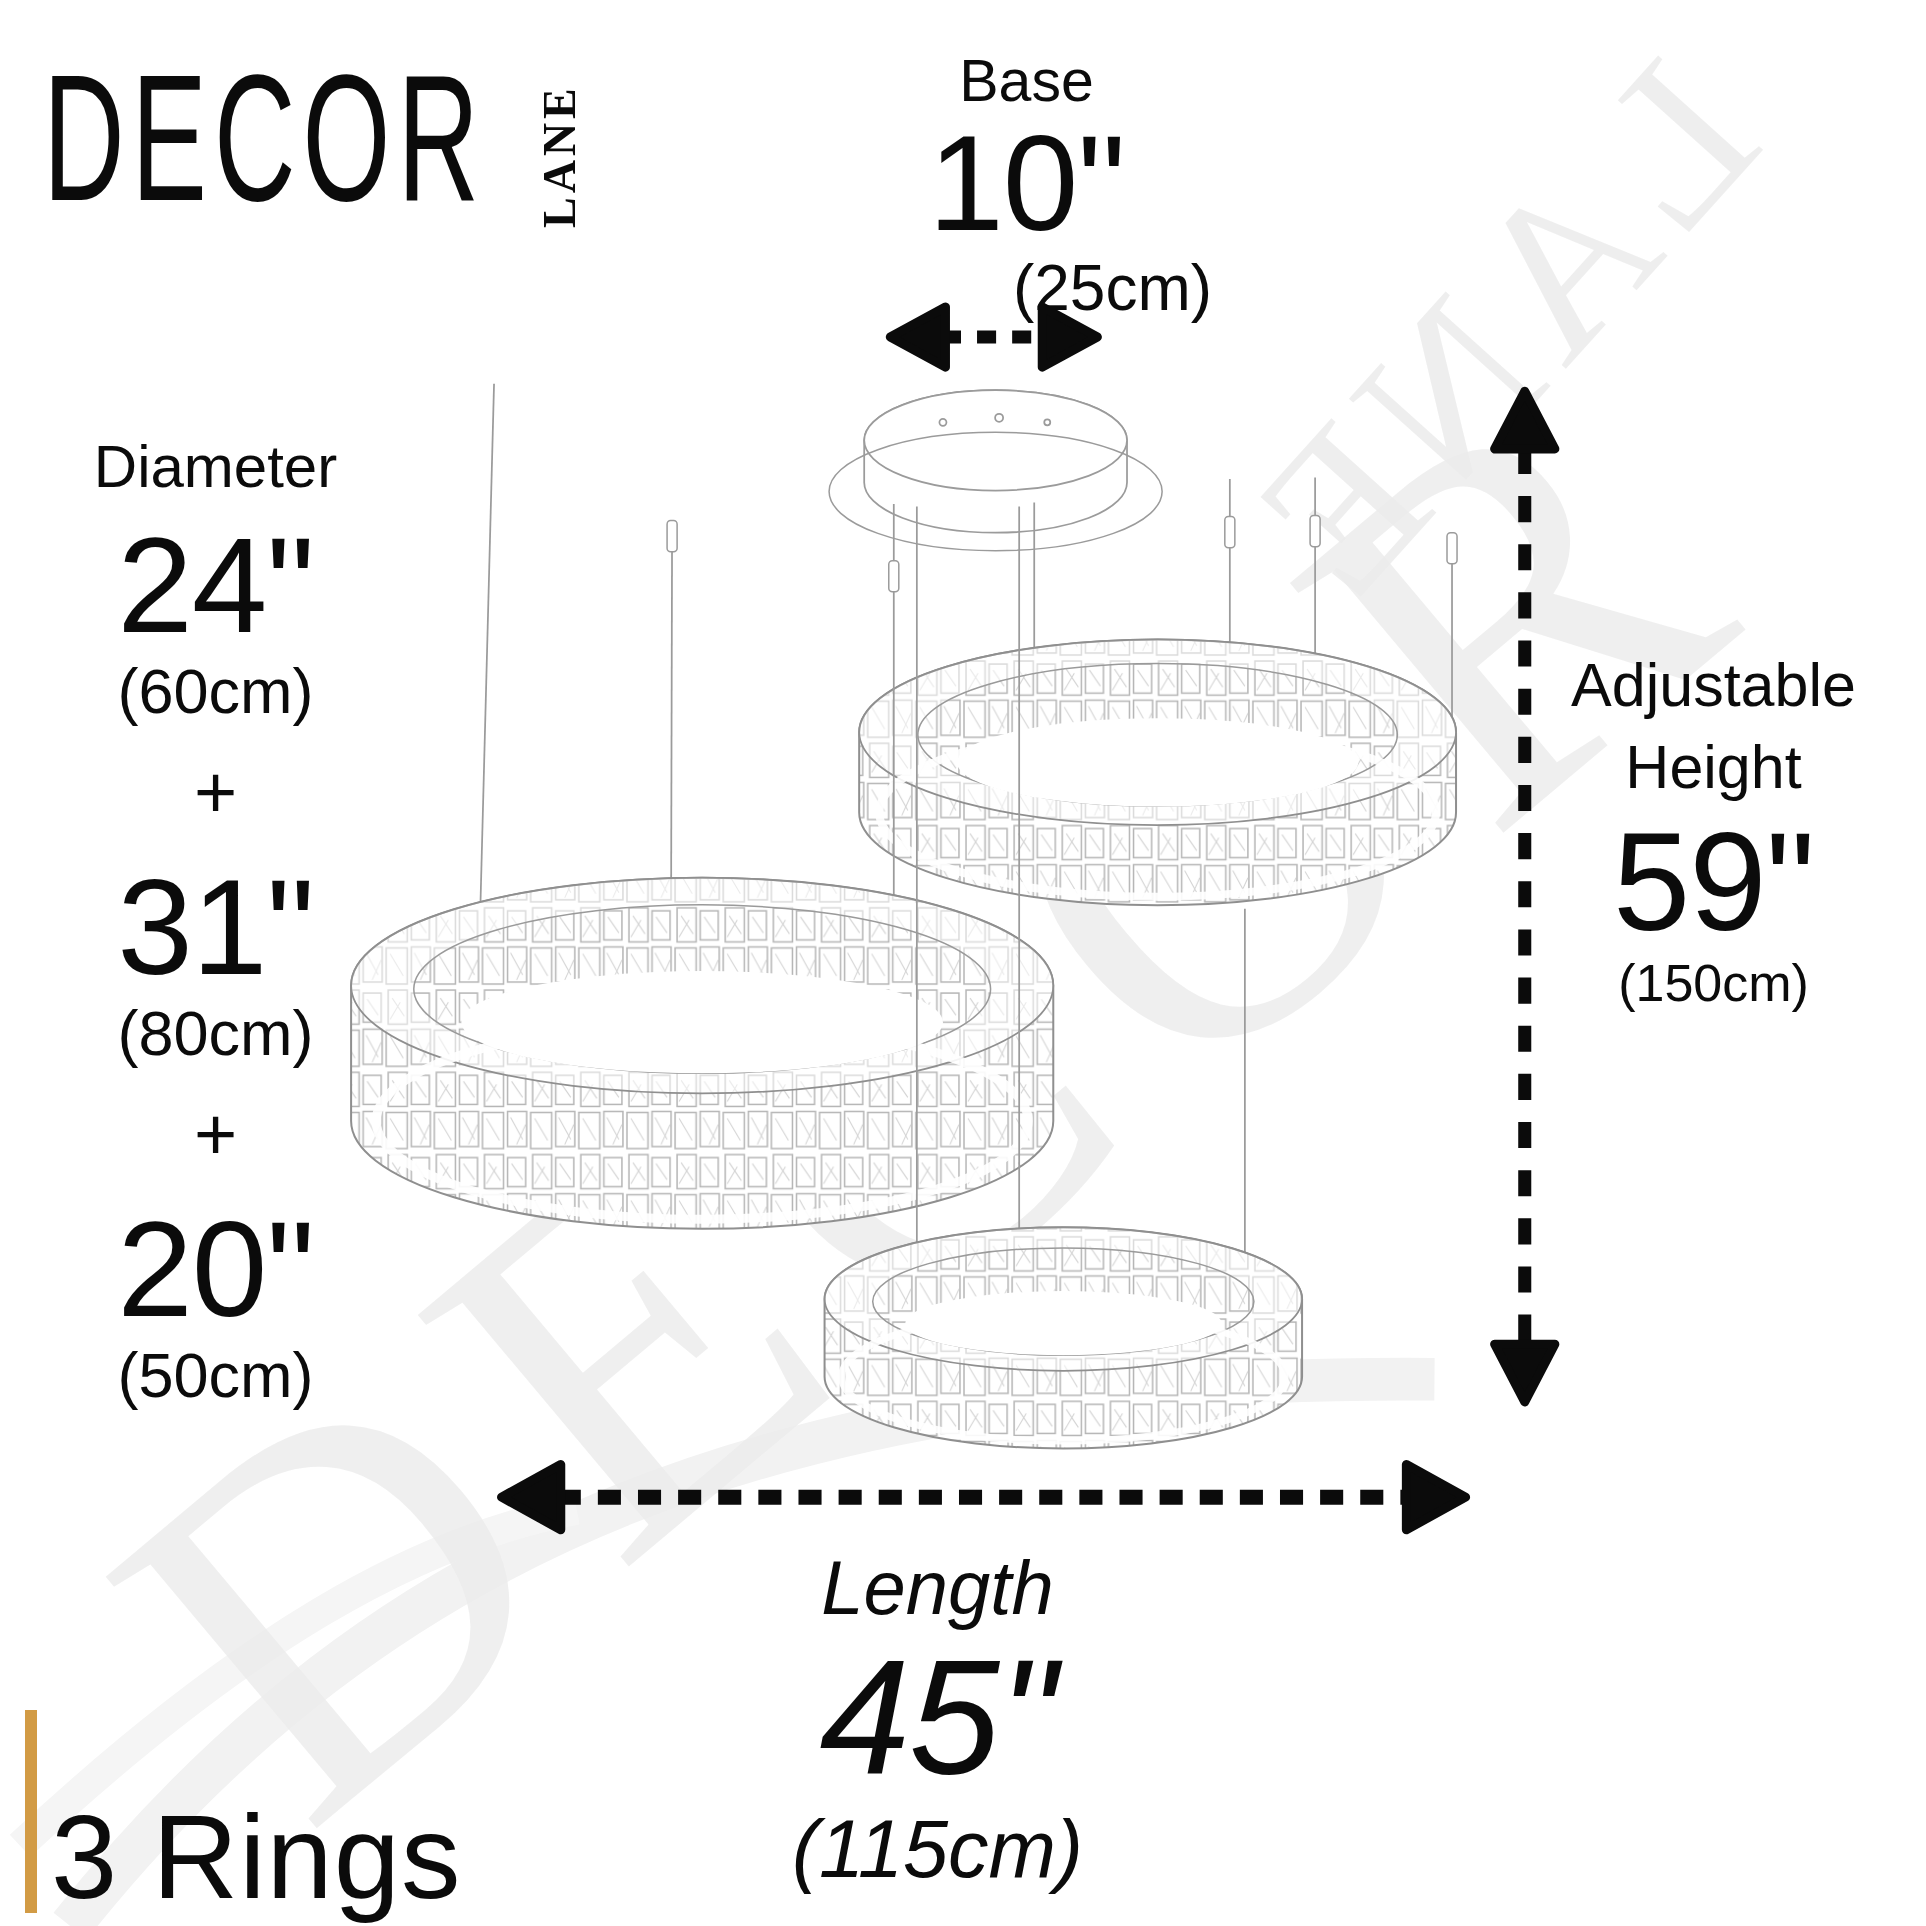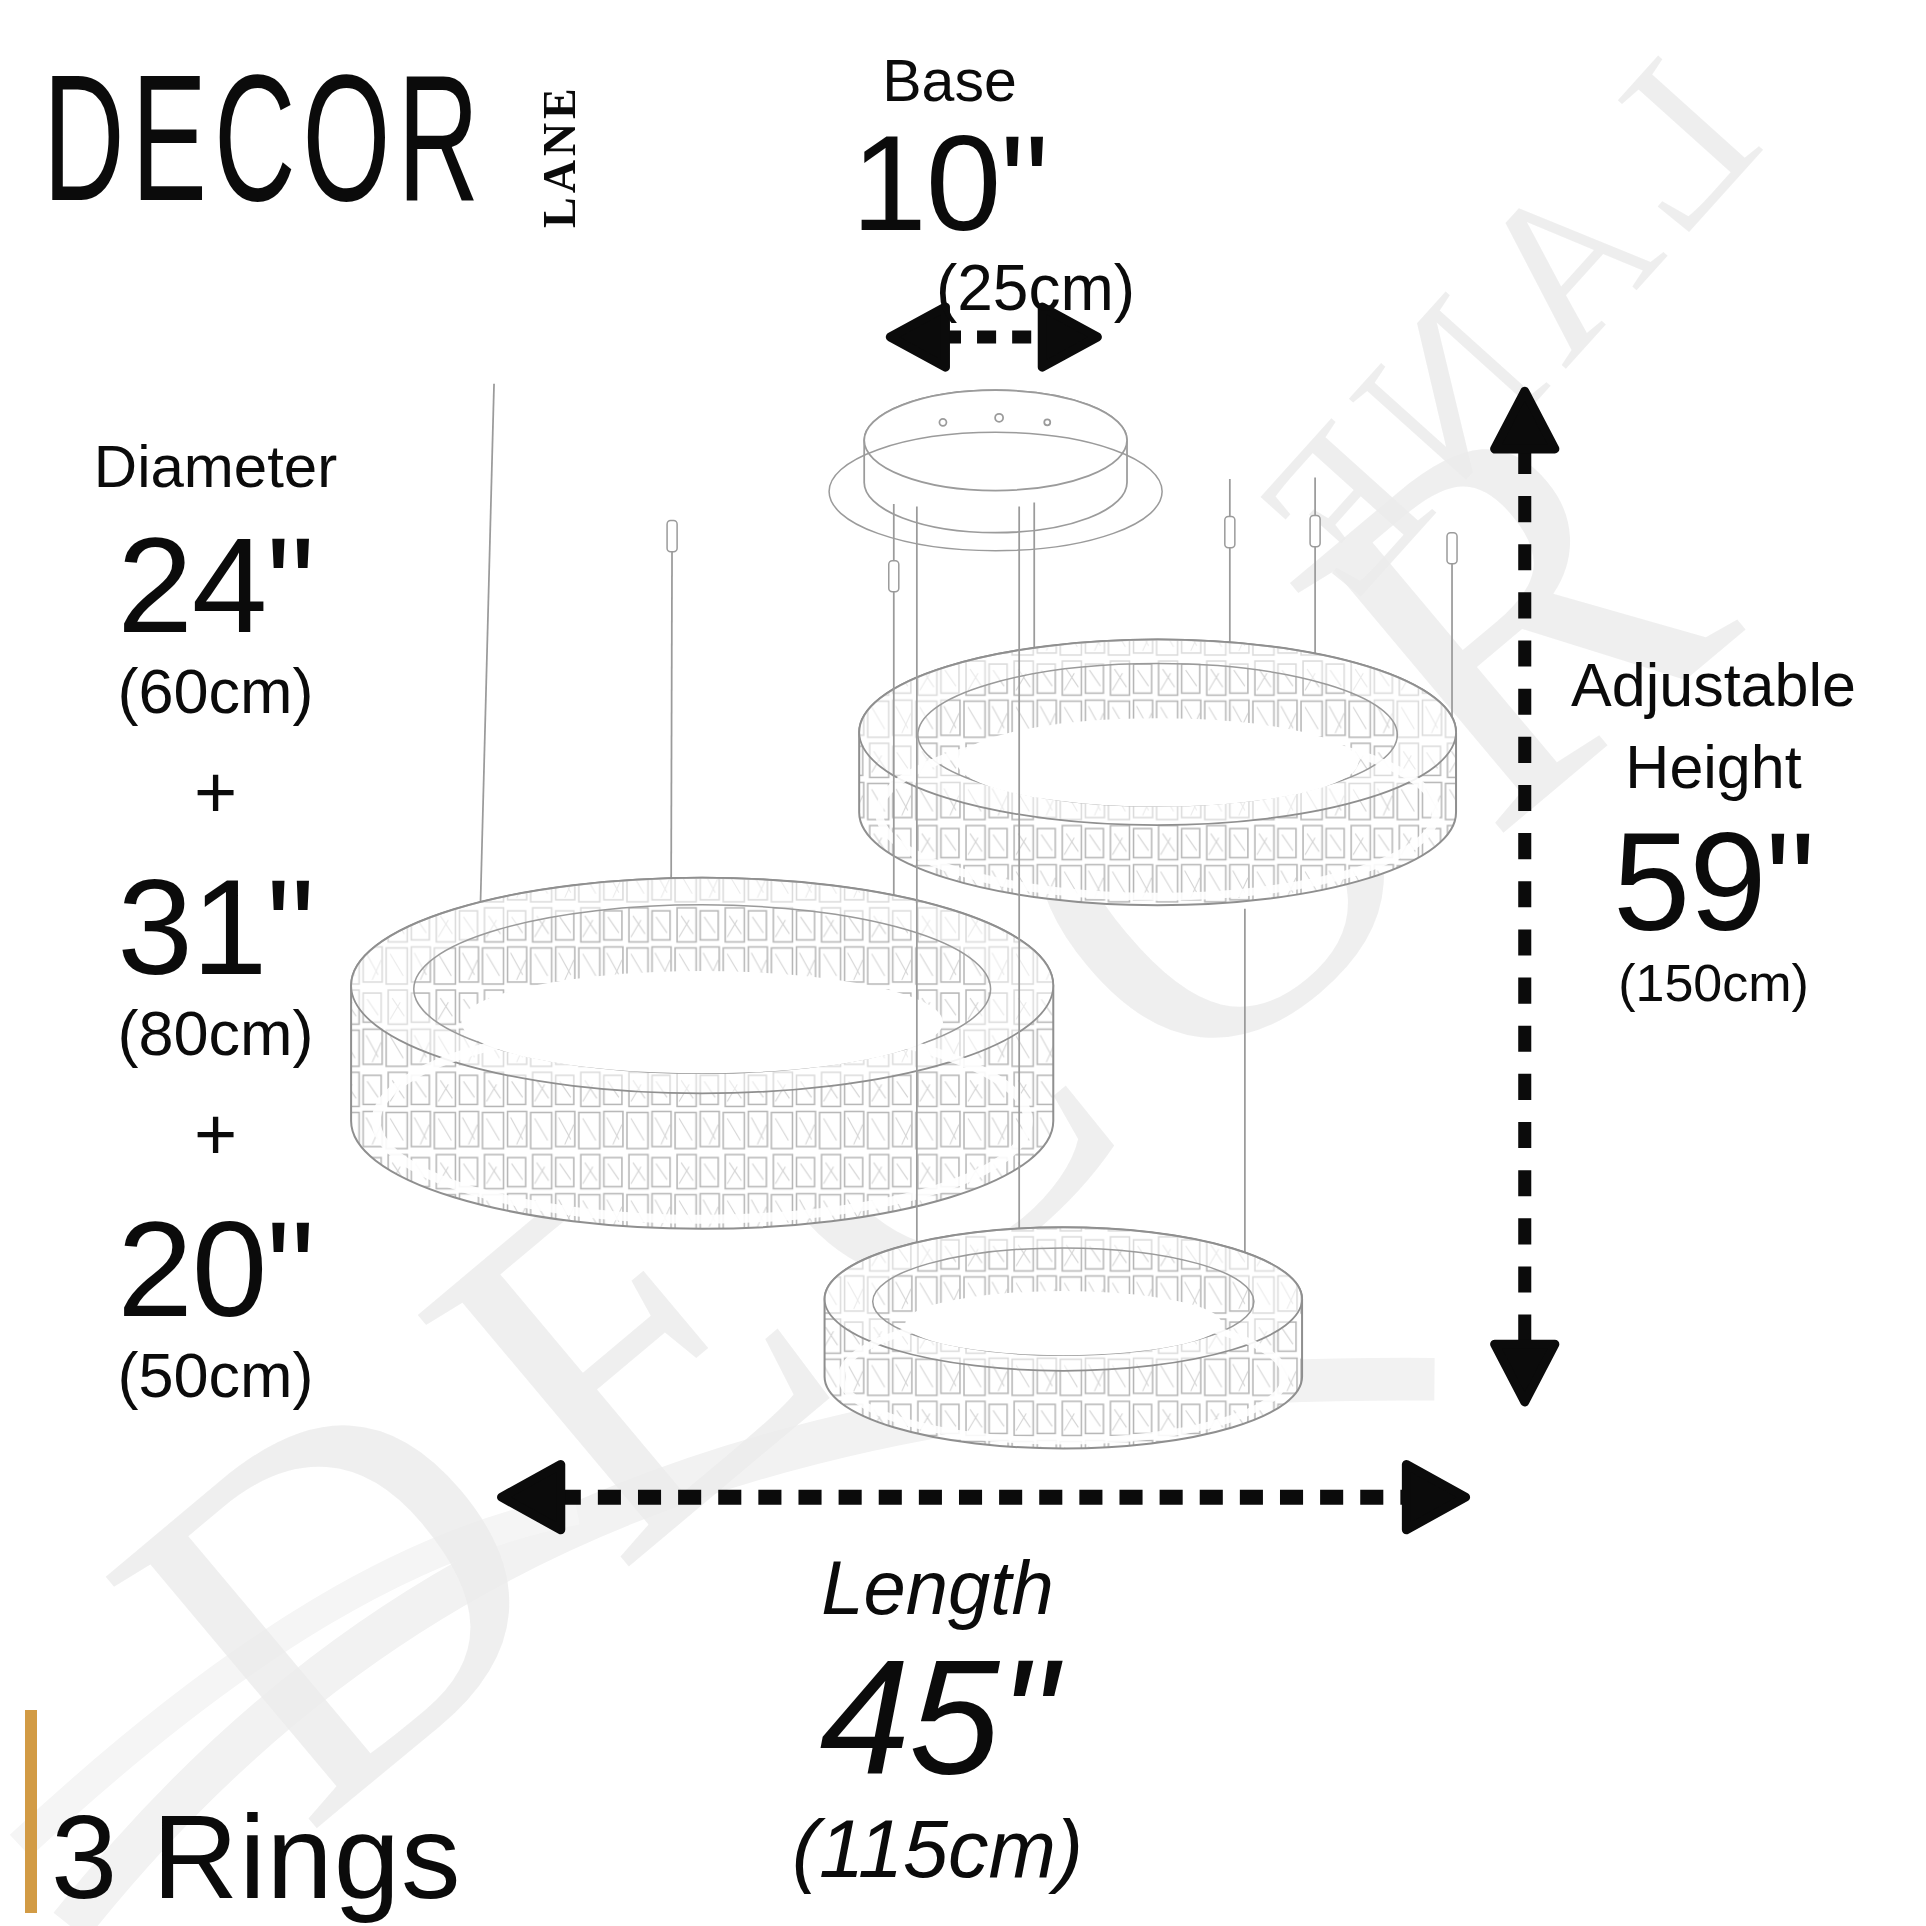--- a/index.html
+++ b/index.html
@@ -16,21 +16,21 @@
             transform-origin:0 0;font-family:"Liberation Serif", serif;font-weight:700;
             font-size:46px;letter-spacing:4px;line-height:1;white-space:nowrap;}
 
   
   .dim{position:absolute;text-align:center;z-index:2;}
   .dim .label{font-size:59px;line-height:1.1;}
   .dim .value{font-size:136px;line-height:1.02;letter-spacing:-1px;}
   .dim .cm{font-size:64px;line-height:1.1;}
   .plus{font-size:74px;line-height:1;margin:29px 0 28px 0;}
 
-  .base-block{left:764px;top:49px;width:371px;}
+  .base-block{left:841px;top:49px;width:371px;}
   .base-block .cm{line-height:1.1;text-align:right;}
 
   .diameter-block{left:50px;top:432px;width:331px;}
   .diameter-block .label{font-size:60px;line-height:1.15;}
   .diameter-block .value{margin-top:15px;}
   .diameter-block .cm{font-size:63px;line-height:1.15;}
 
   .height-block{left:1538px;top:644px;width:351px;}
   .height-block .label{font-size:61px;line-height:1.35;}
   .height-block .value{font-size:139px;line-height:1.05;}

